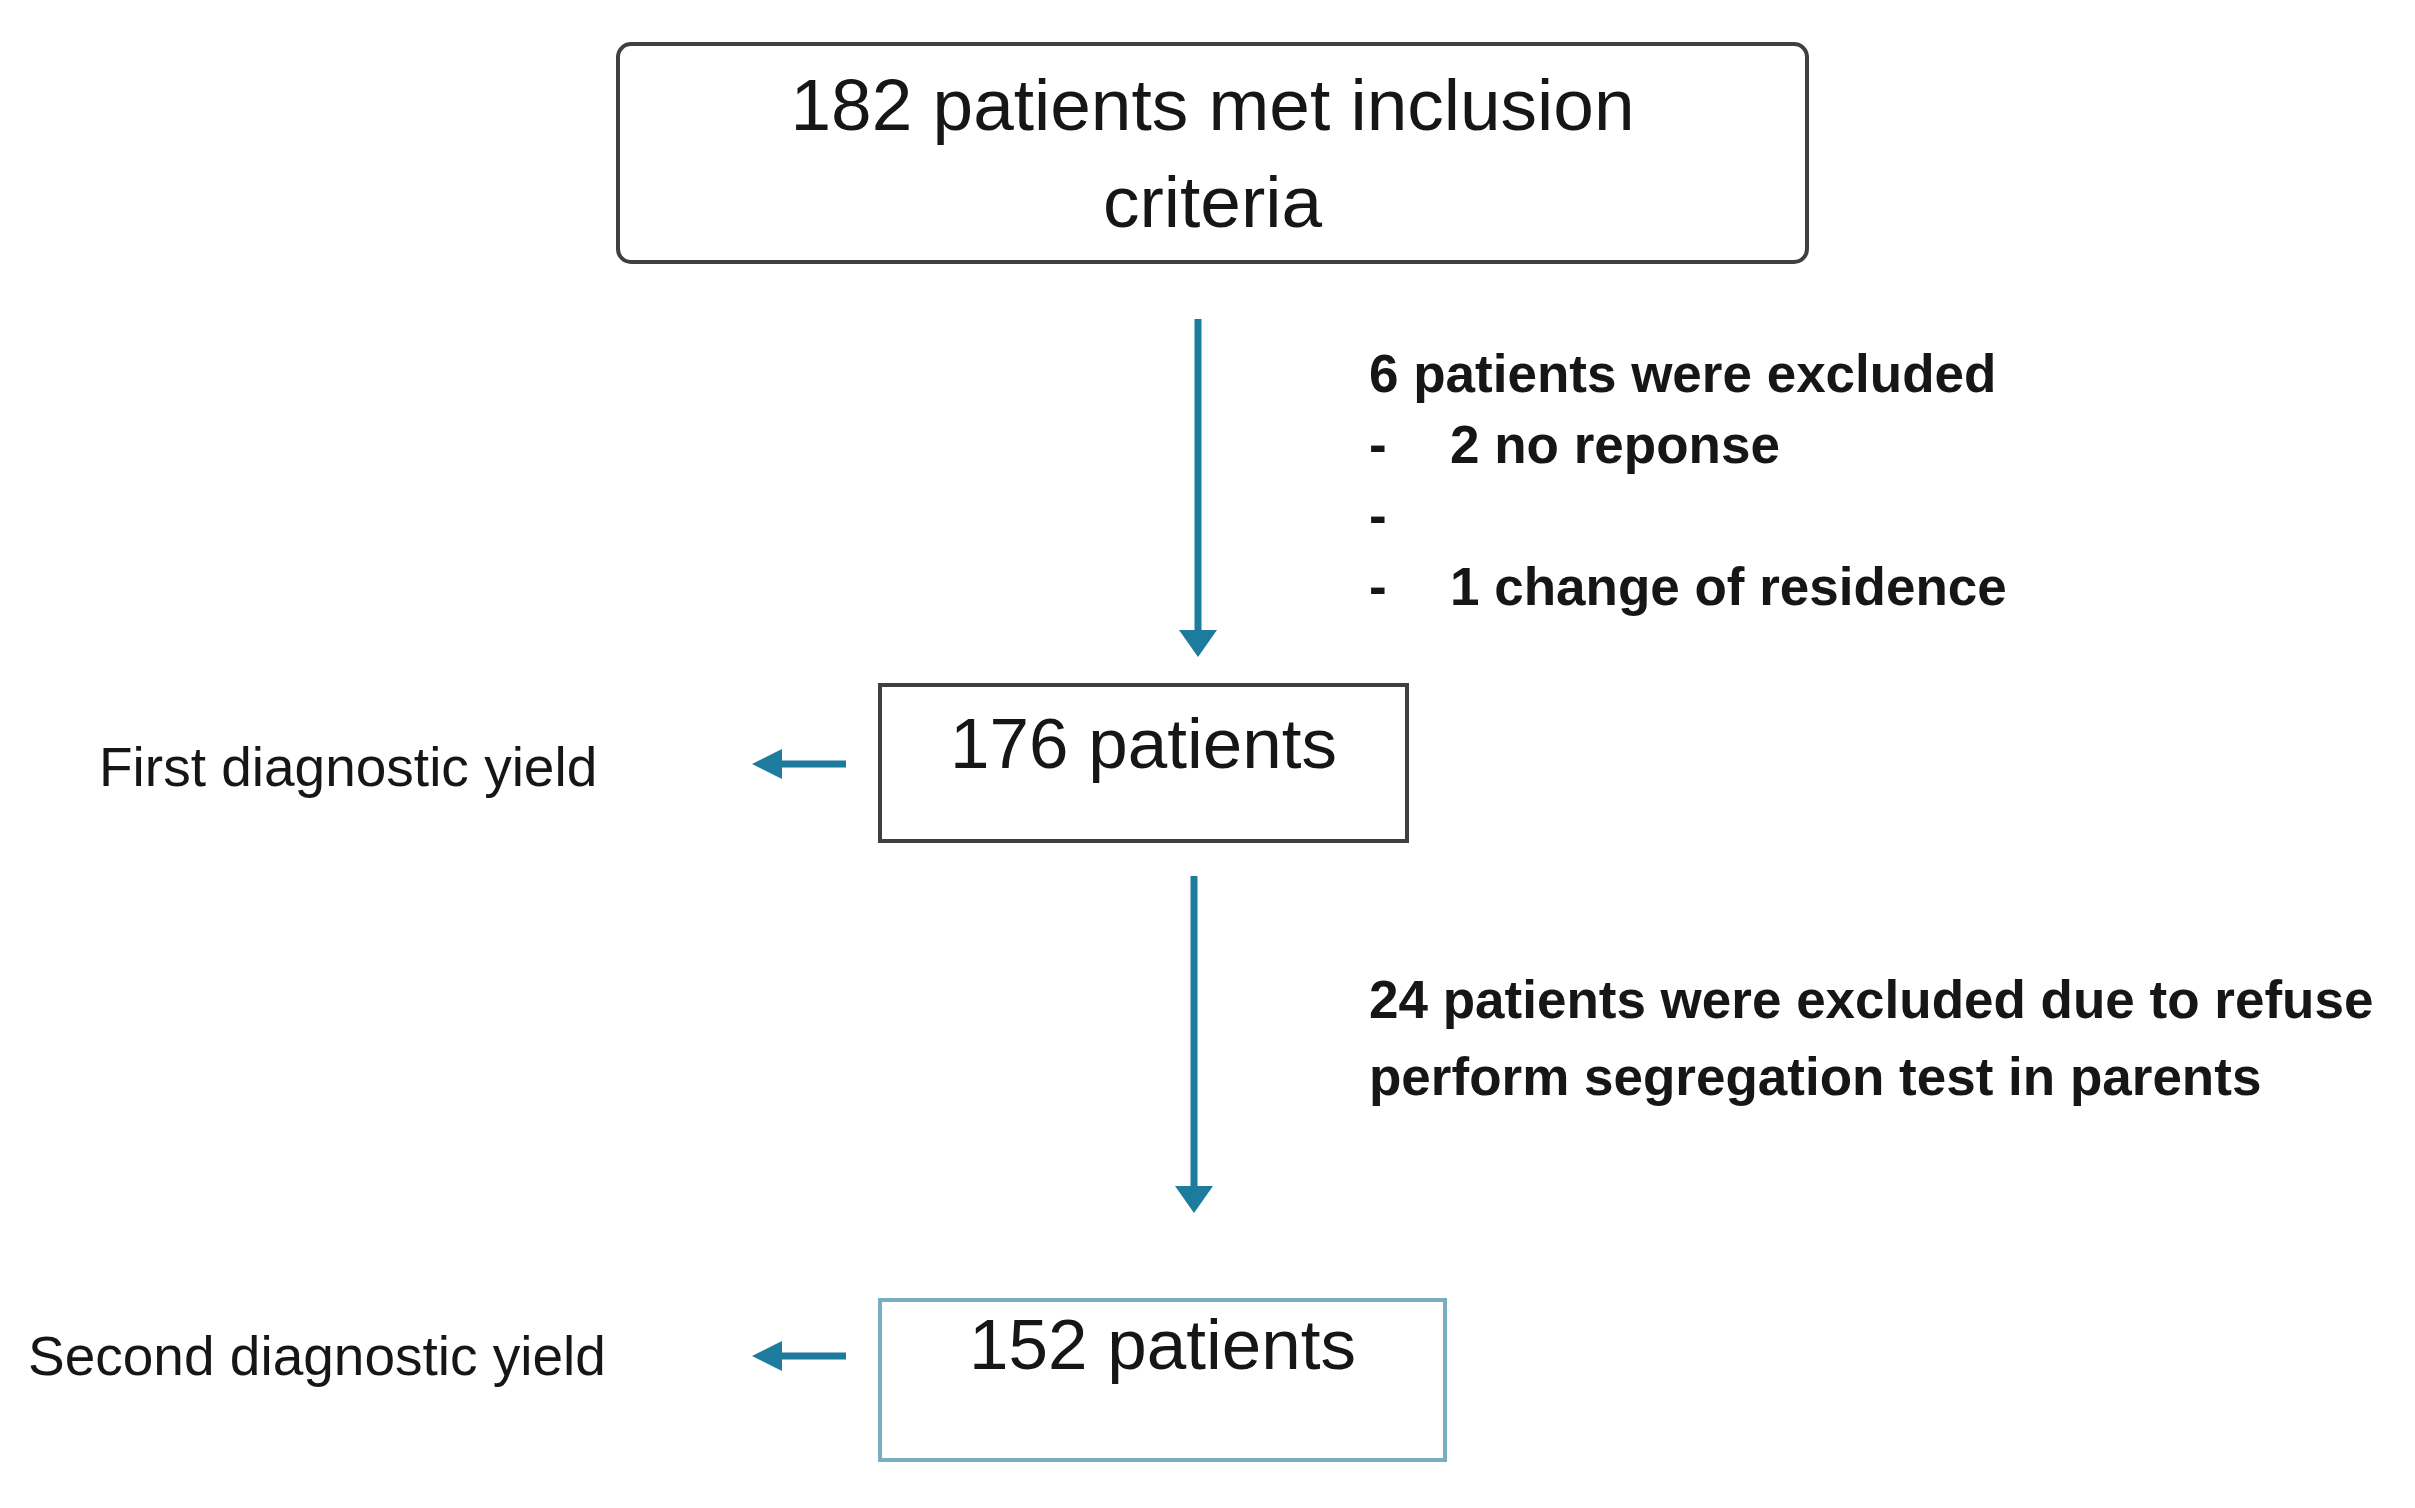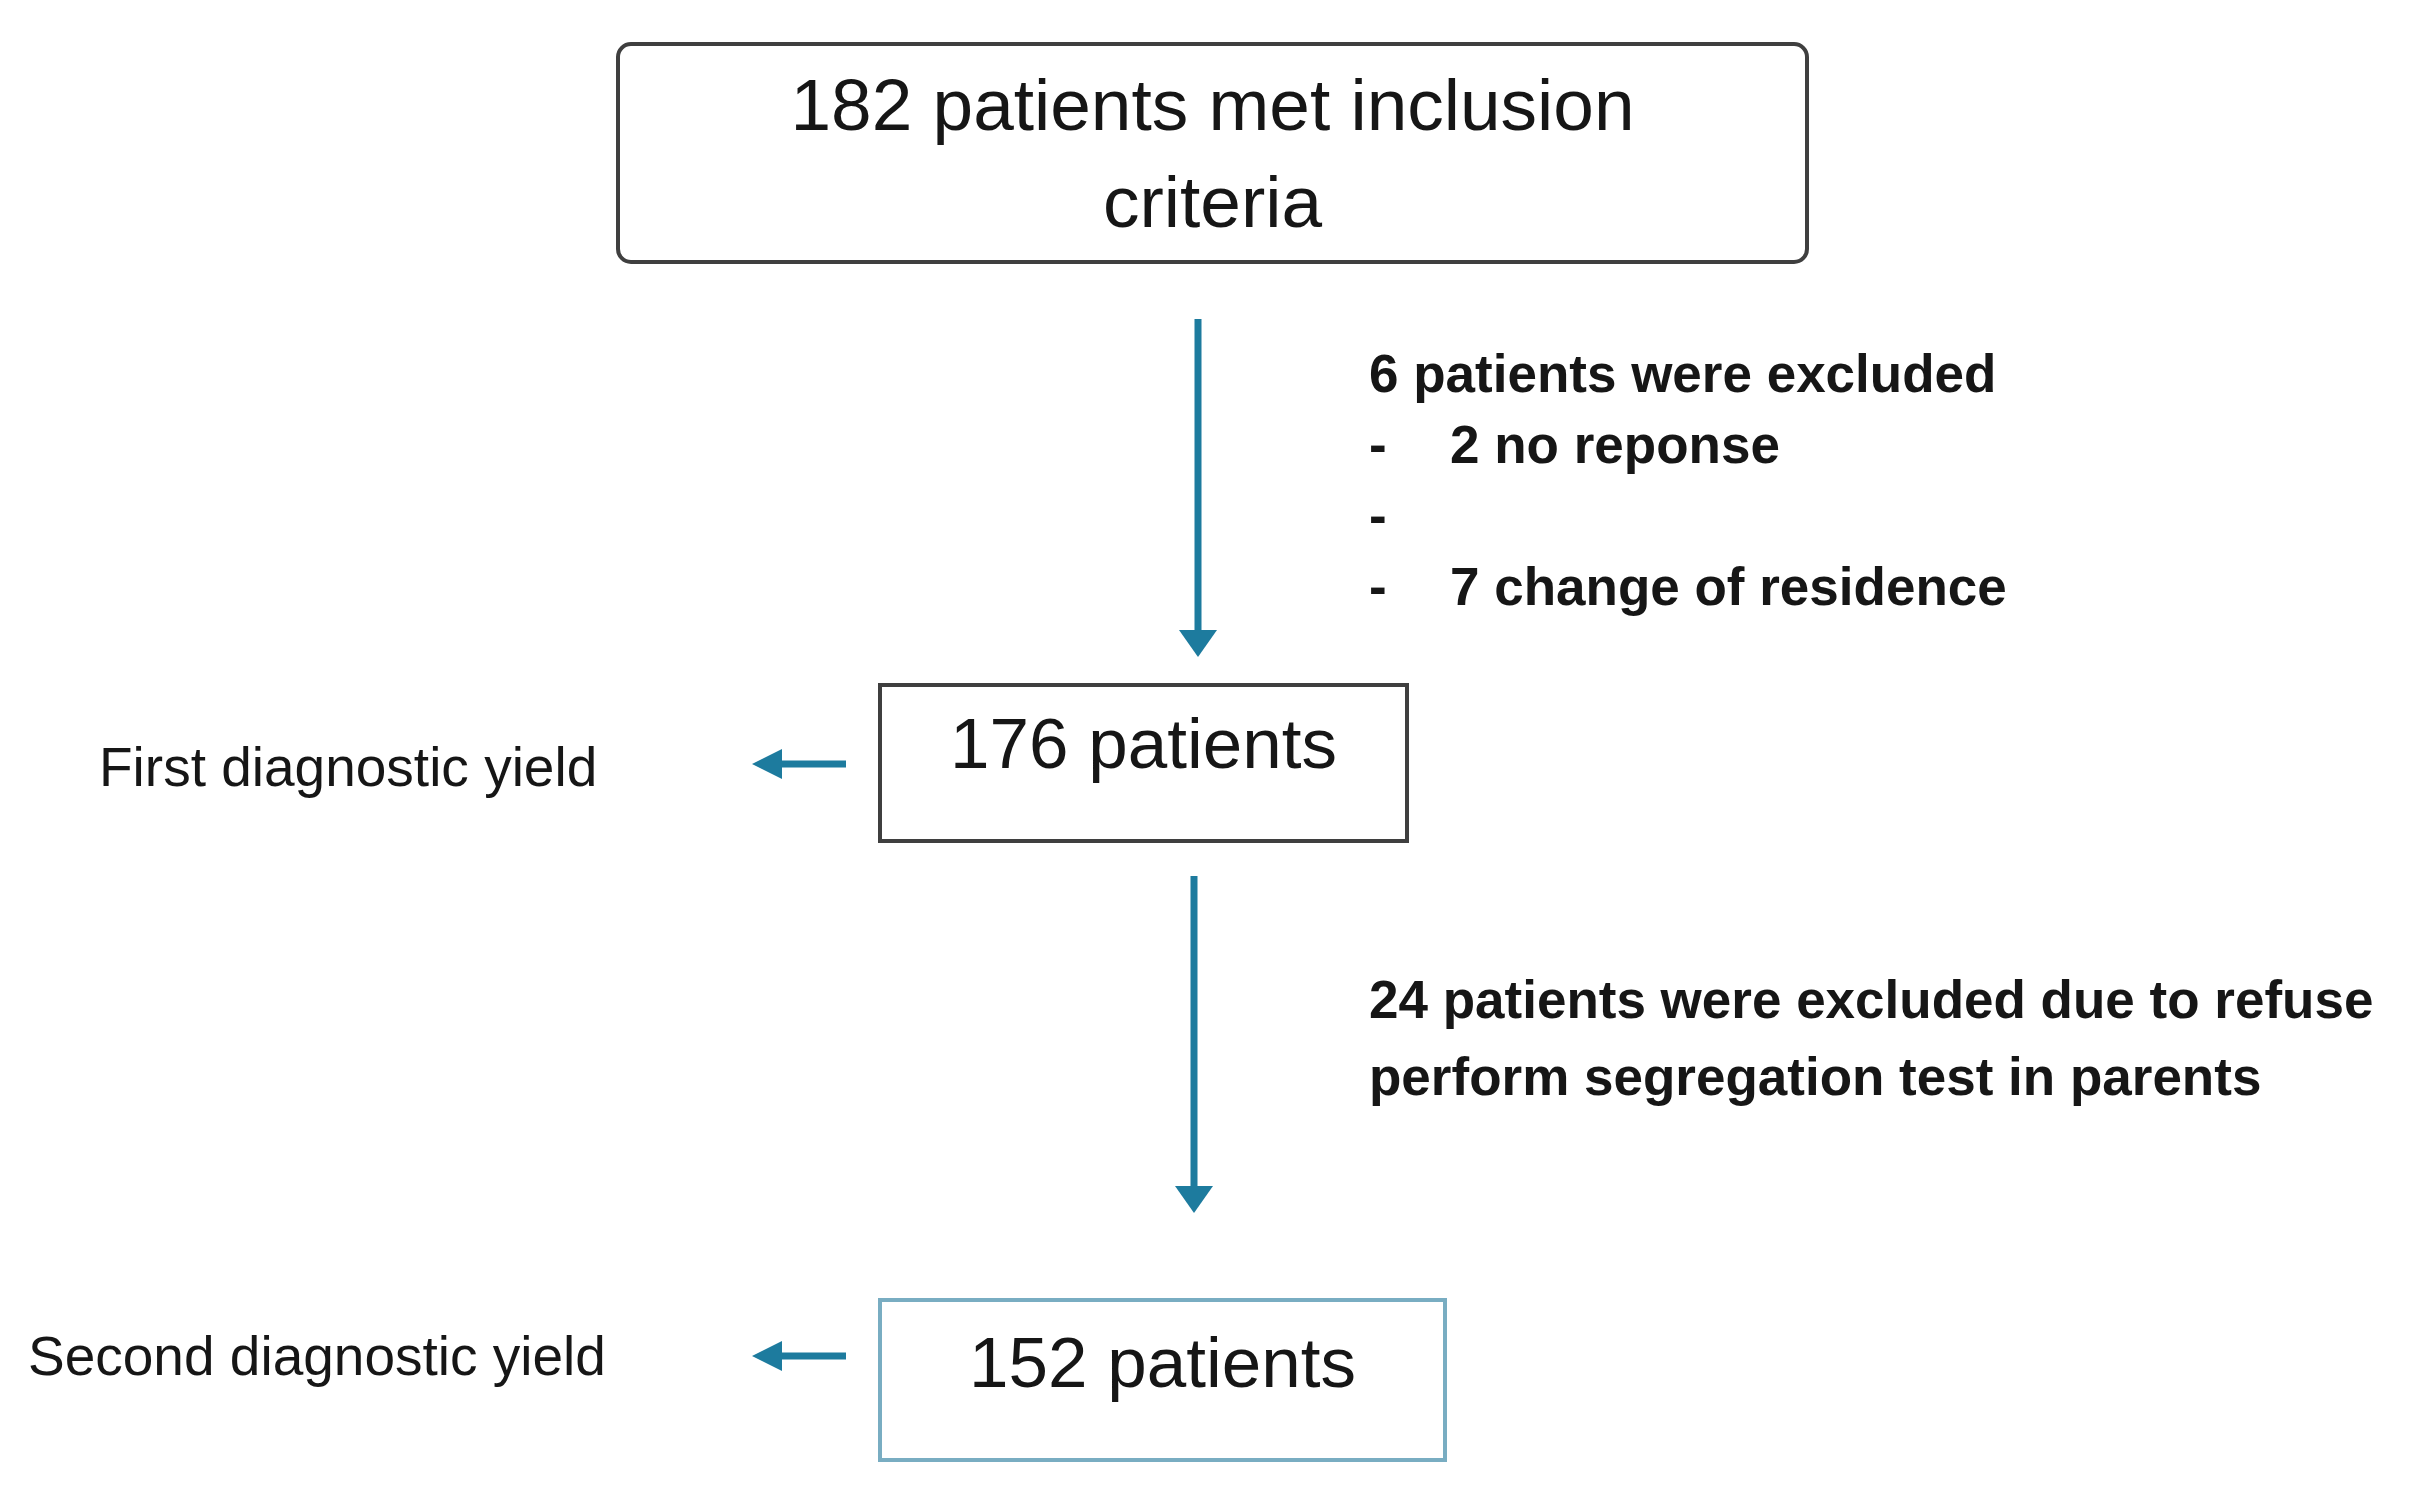--- a/index.html
+++ b/index.html
@@ -34,21 +34,21 @@
     left: 616px; top: 42px; width: 1193px; height: 222px;
     font-size: 73px; line-height: 97px;
     display: flex; flex-direction: column; justify-content: center; align-items: center; border-radius: 15px;
   }
   .box-mid {
     left: 878px; top: 683px; width: 531px; height: 160px;
     font-size: 71px; line-height: 85px; padding-top: 14px;
   }
   .box-bottom {
     left: 878px; top: 1298px; width: 569px; height: 164px;
-    font-size: 71px; line-height: 85px; padding-top: 18px;
+    font-size: 71px; line-height: 85px; padding-top: 0;
   }
 
   .side-note {
     position: absolute;
     left: 1369px;
     font-size: 53px;
     color: var(--text);
     white-space: nowrap;
   }
   .note-1 { top: 338px; line-height: 71px; font-weight: bold; }
@@ -120,21 +120,21 @@
     <div class="note-title">6 patients were excluded</div>
     <div class="note-row">
       <span class="note-dash">-</span>
       <span>2 no reponse</span>
     </div>
     <div class="note-row">
       <span class="note-dash">-</span>
     </div>
     <div class="note-row">
       <span class="note-dash">-</span>
-      <span>7 change of residence</span>
+      <span>1 change of residence</span>
     </div>
   </div>
 
   <div class="flowbox box-mid">
     <div>176 patients</div>
   </div>
 
   <div class="yield-label label-first">First diagnostic yield</div>
   <div class="harrow harrow-1">
     <div class="stem"></div>

